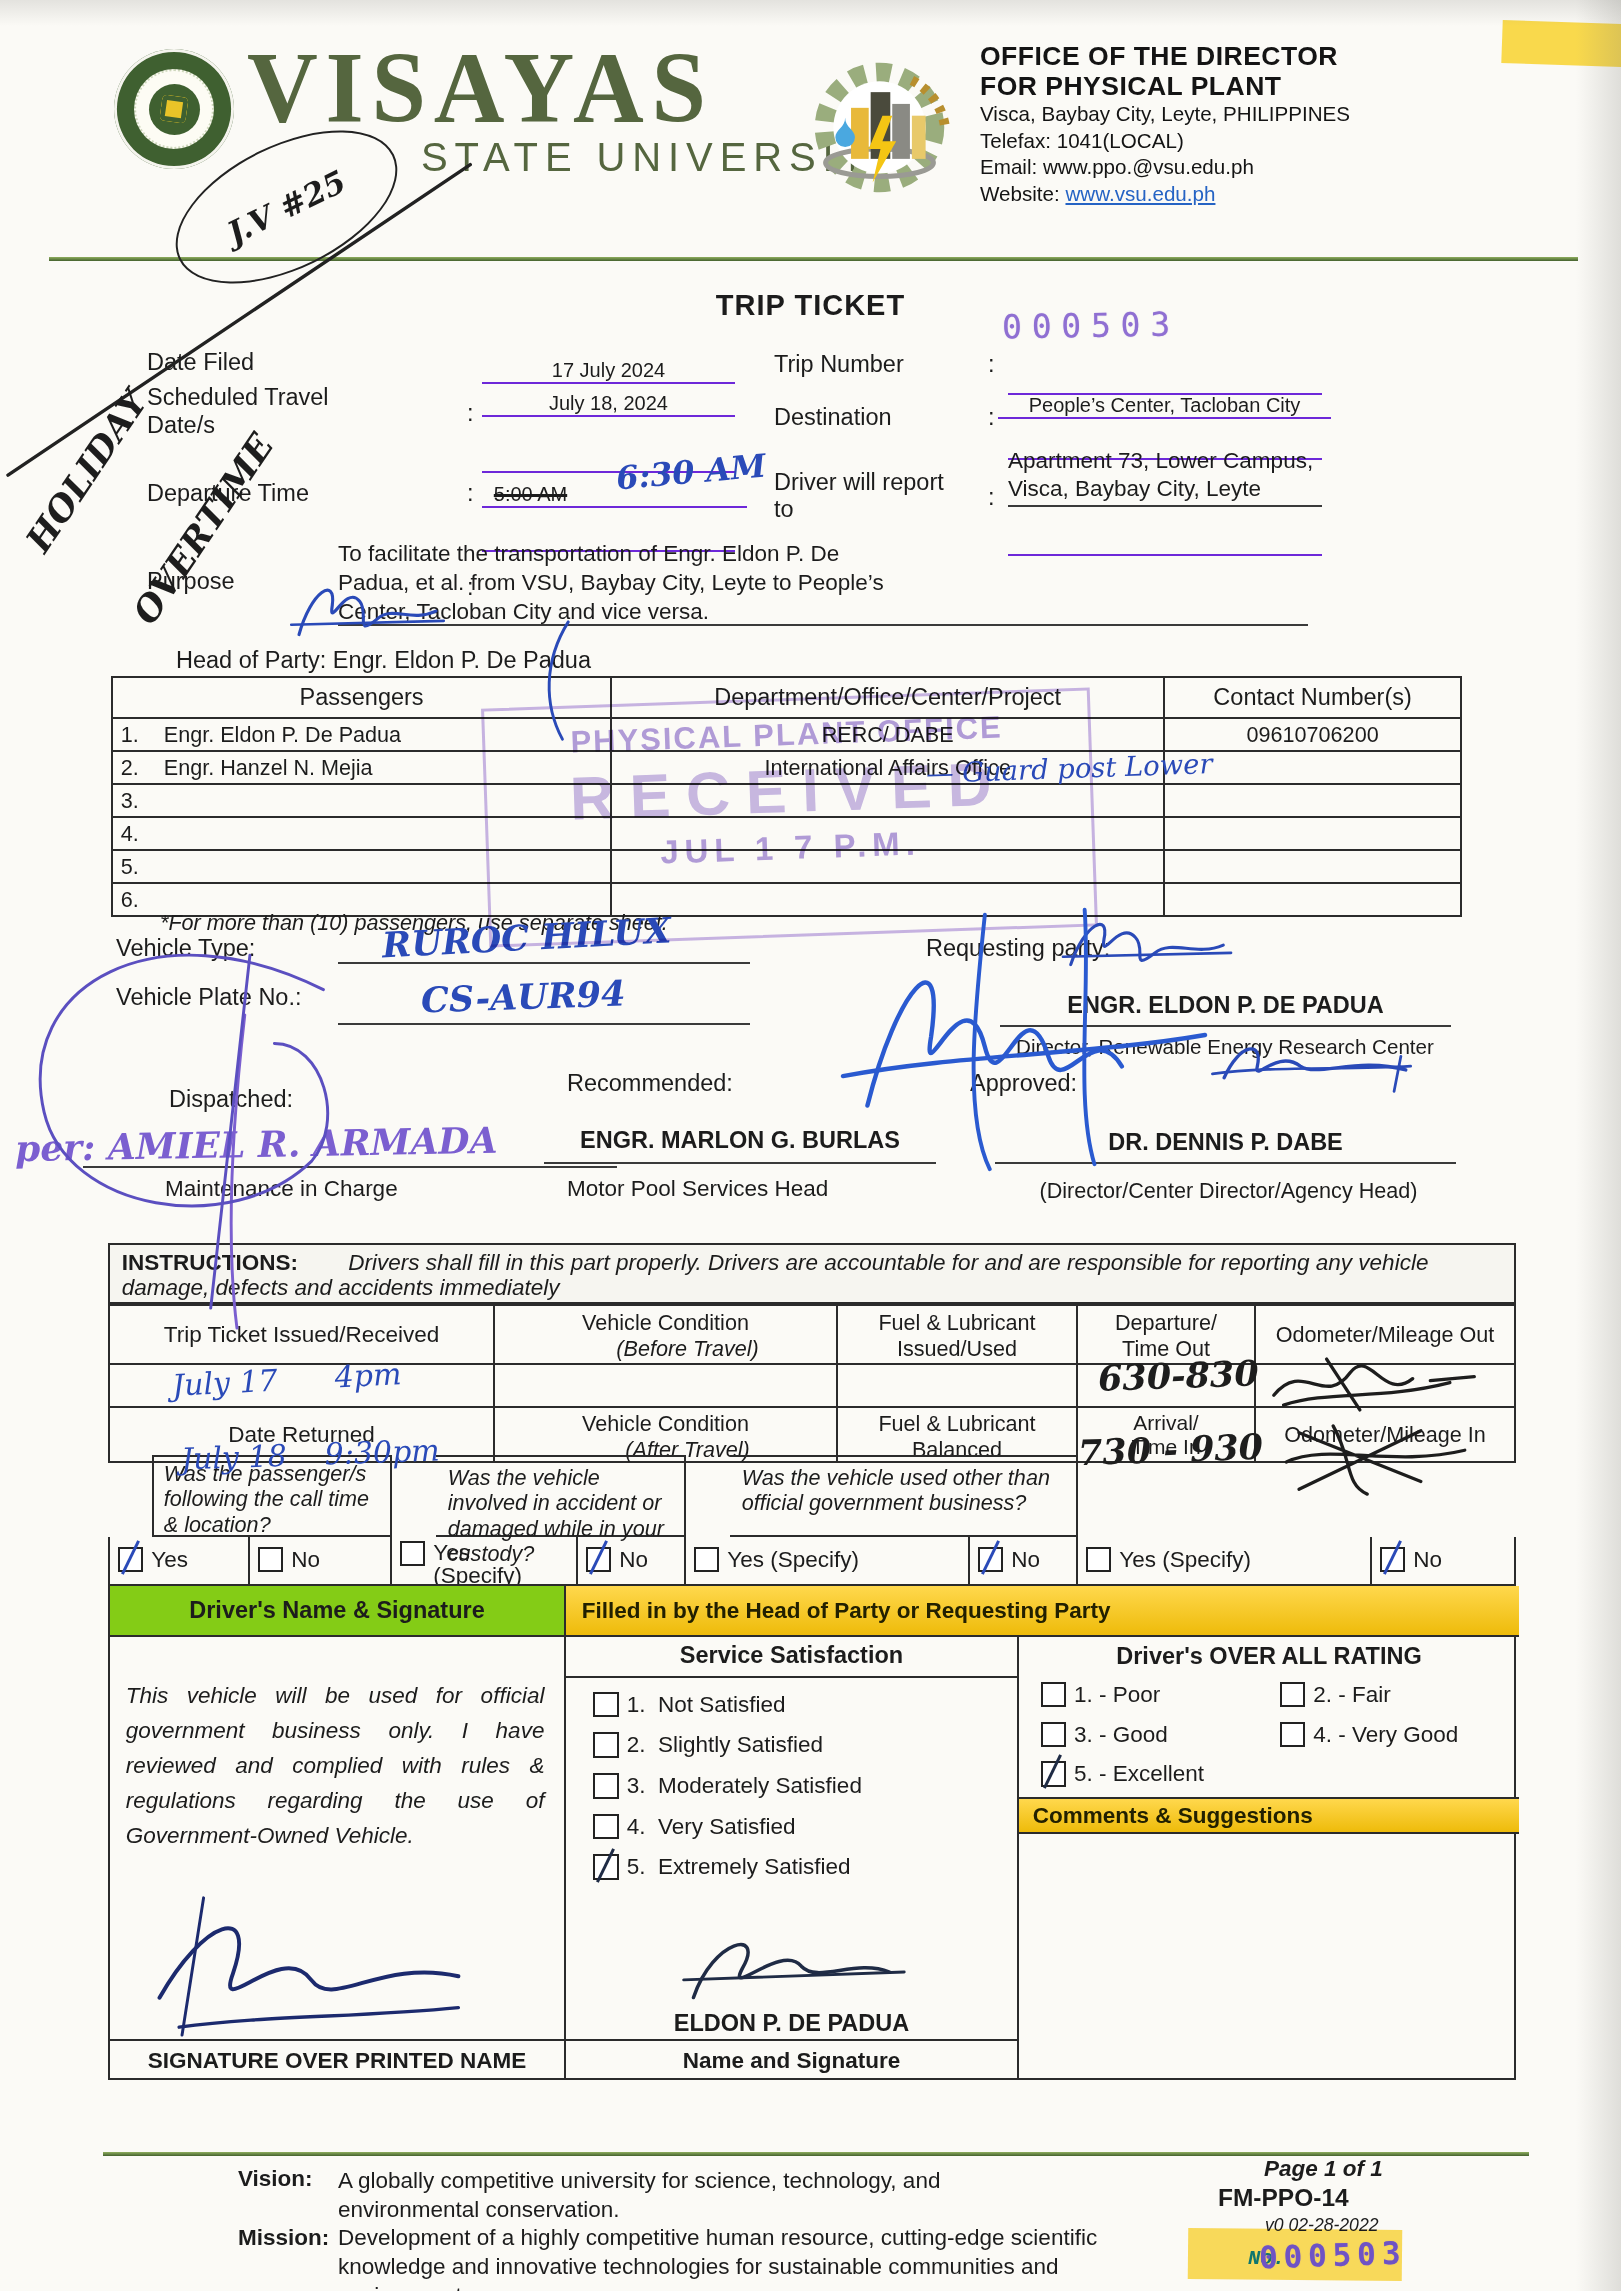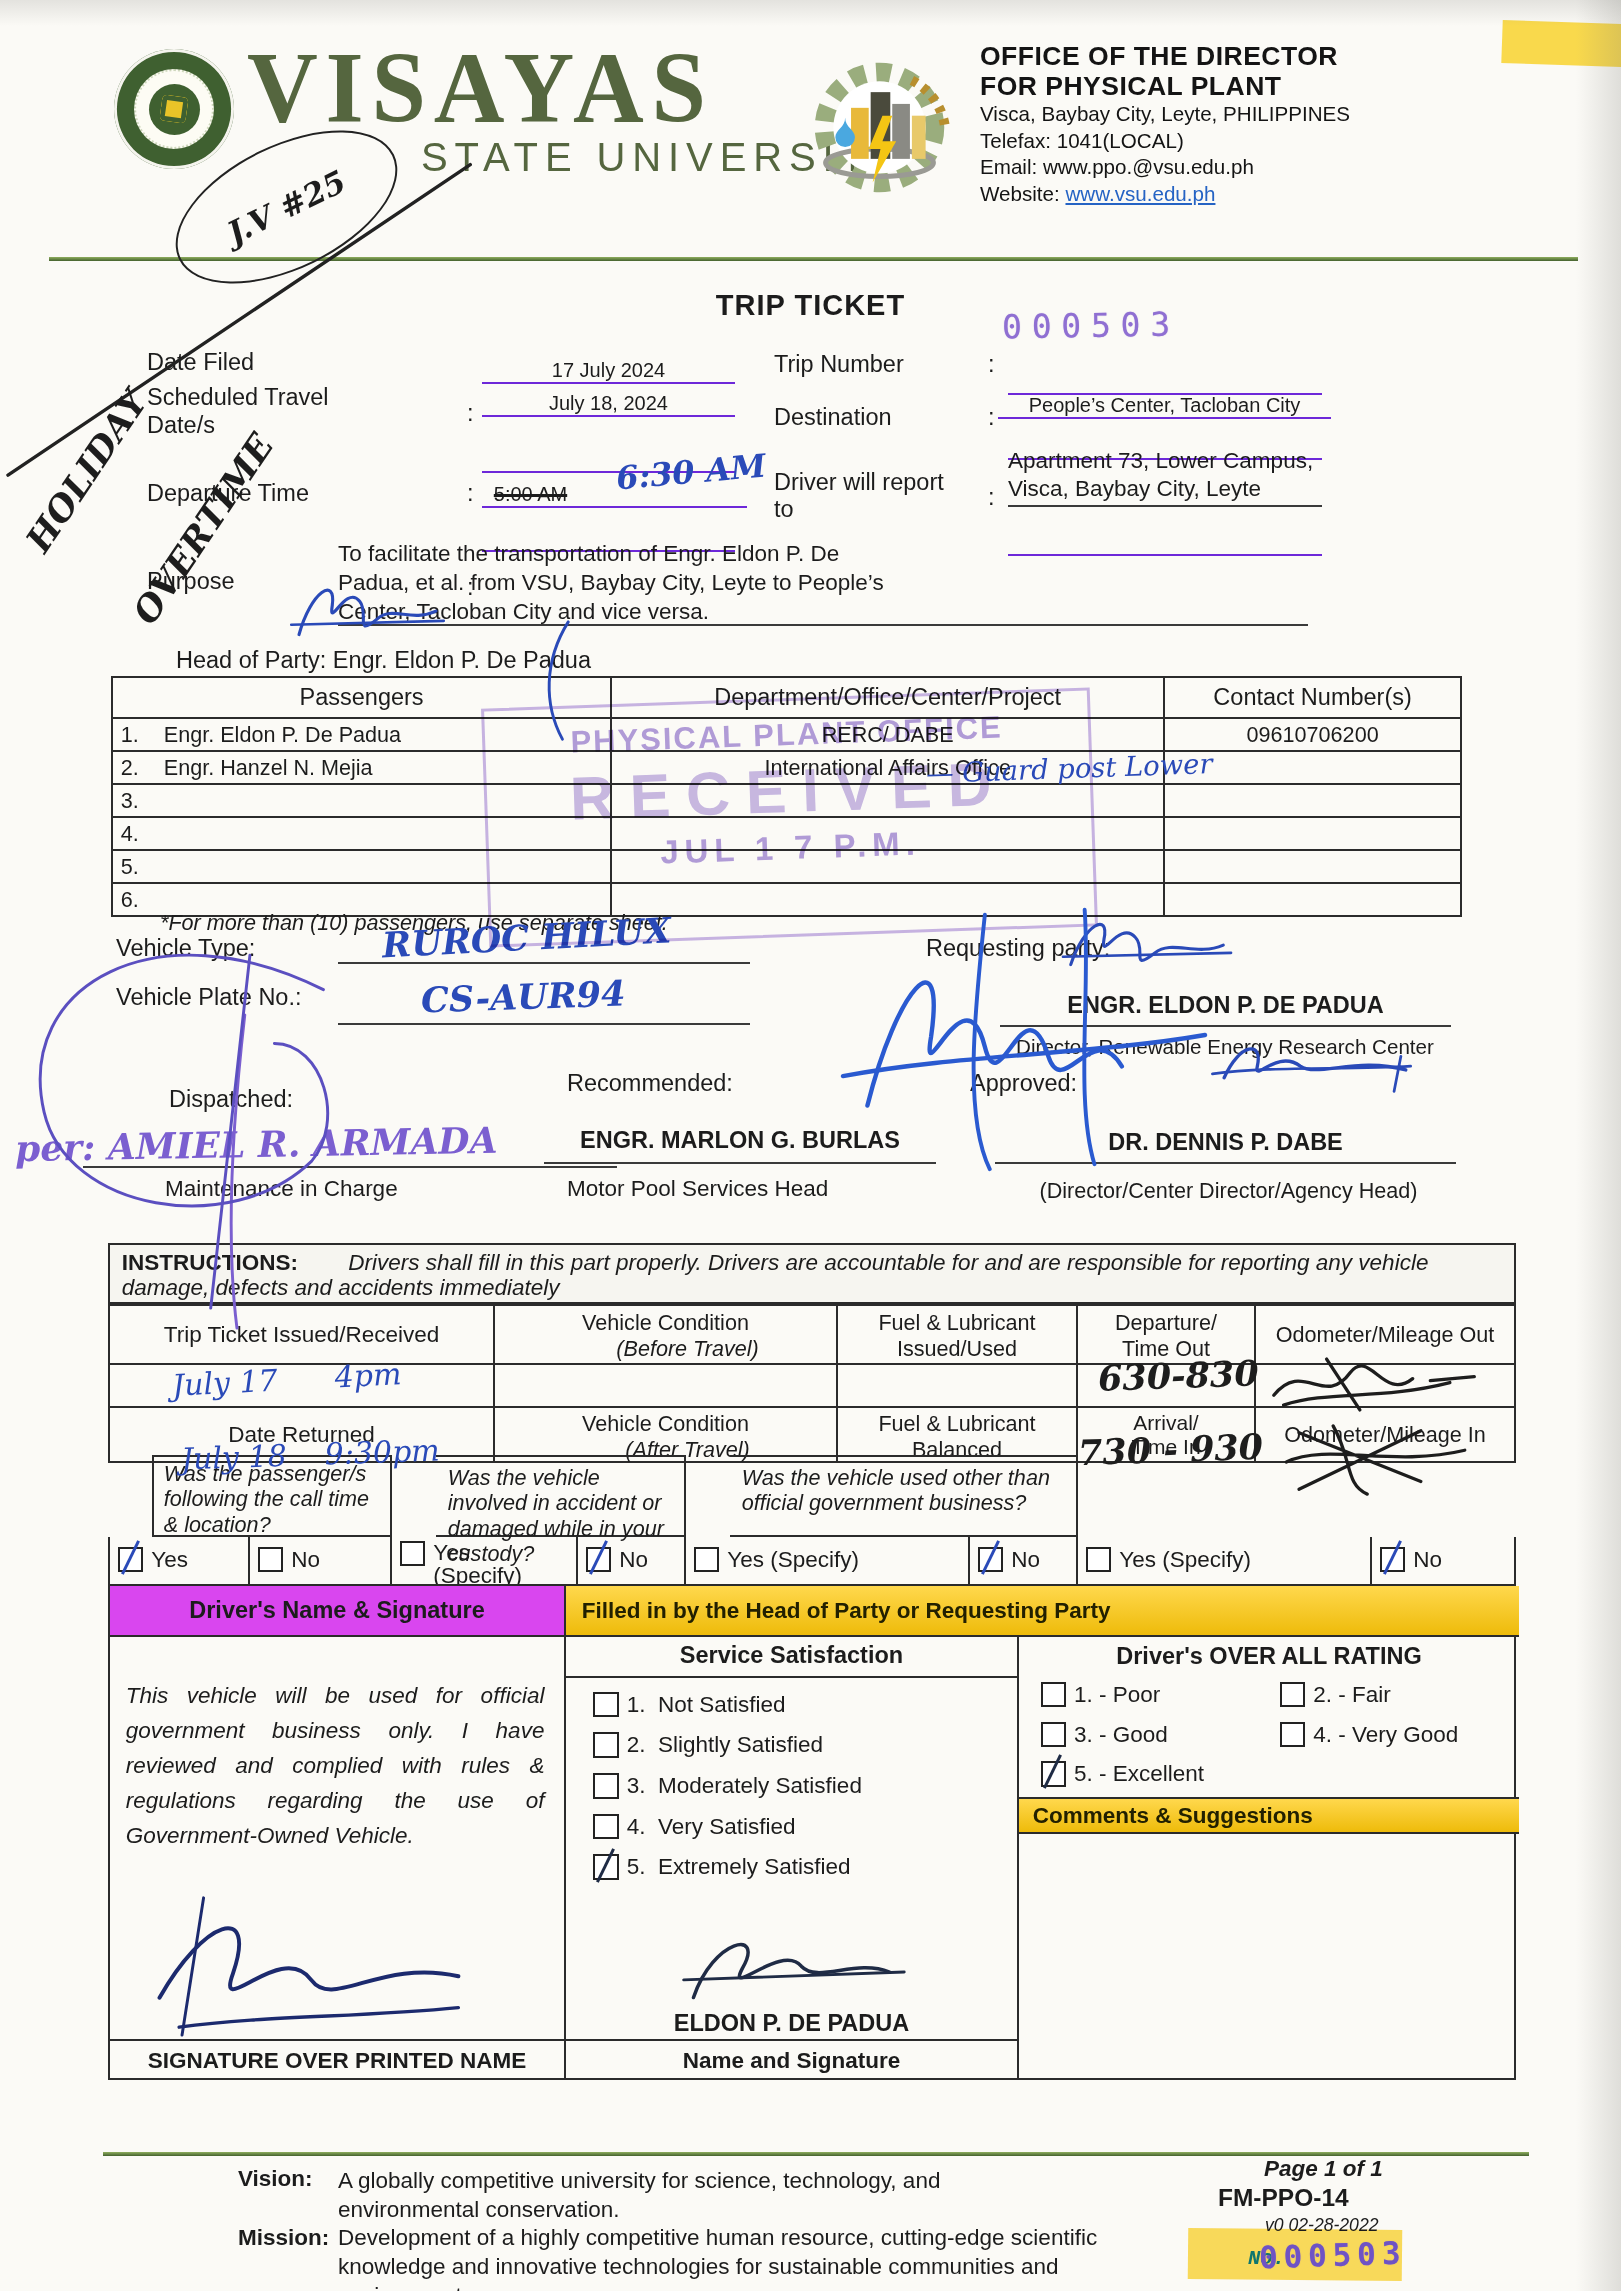--- a/index.html
+++ b/index.html
@@ -31,21 +31,21 @@
   table.grid{border-collapse:collapse;width:100%;}
   table.grid td,table.grid th{border:2px solid #2b2b2b;font-weight:normal;}
   .cellpad{padding:2px 7.8px;}
   
   .cb{position:relative;width:21.6px;height:21.6px;border:2.5px solid #222;display:inline-block;flex:none;background:#fff;}
   .cb.checked::after{content:"";position:absolute;width:2.9px;height:37px;background:var(--chk,#2a4ab8);
        left:8.8px;top:-9.8px;transform:rotate(26deg);}
   .cb.dark{--chk:#1f2b45;}
   .opt{display:flex;align-items:flex-start;gap:7.8px;font-size:22.5px;}
   
-  .grayhdr{background:#d946ef;}
+  .grayhdr{background:#84cc16;}
   .yellowhdr{background:linear-gradient(#ffd84d,#eebb0a);color:#222000;}
   .wm1{font-family:"Liberation Serif",serif;font-weight:bold;font-size:98px;line-height:90px;
        color:#55663f;letter-spacing:7.8px;transform:scaleY(1.04);}
   .wm2{font-family:"Liberation Sans",sans-serif;font-size:40px;color:#55663f;letter-spacing:6.9px;margin:2px 0 0 174px;}
   .office{font-size:20.6px;line-height:26.5px;color:#141414;}
   .office .big{font-size:26.5px;line-height:30px;font-weight:bold;letter-spacing:0.5px;}
   .weblink{color:#2563c4;text-decoration:underline;}
   svg.sig{position:absolute;overflow:visible;z-index:35;}
   svg.sig path{fill:none;stroke-linecap:round;stroke-linejoin:round;}
 </style>

